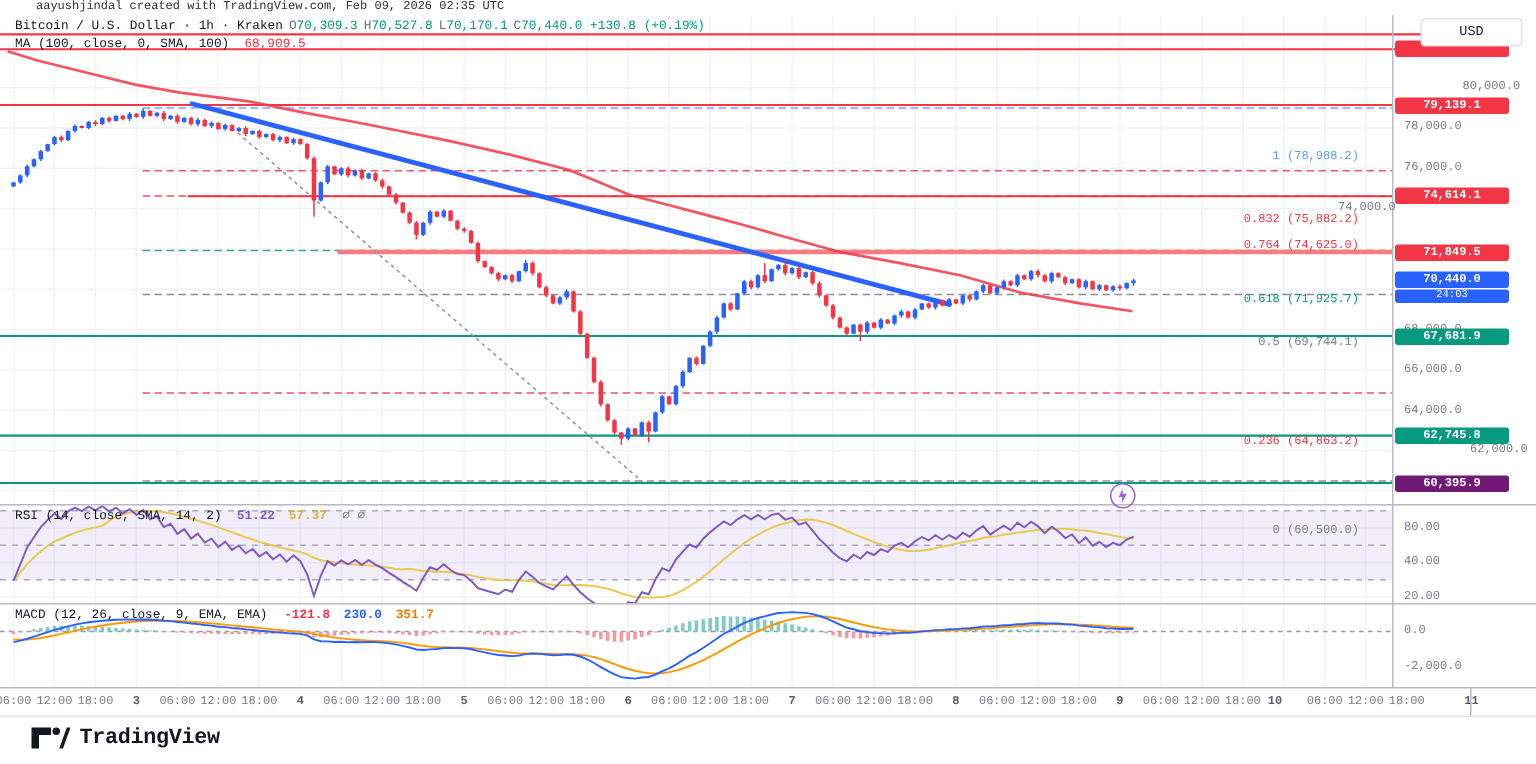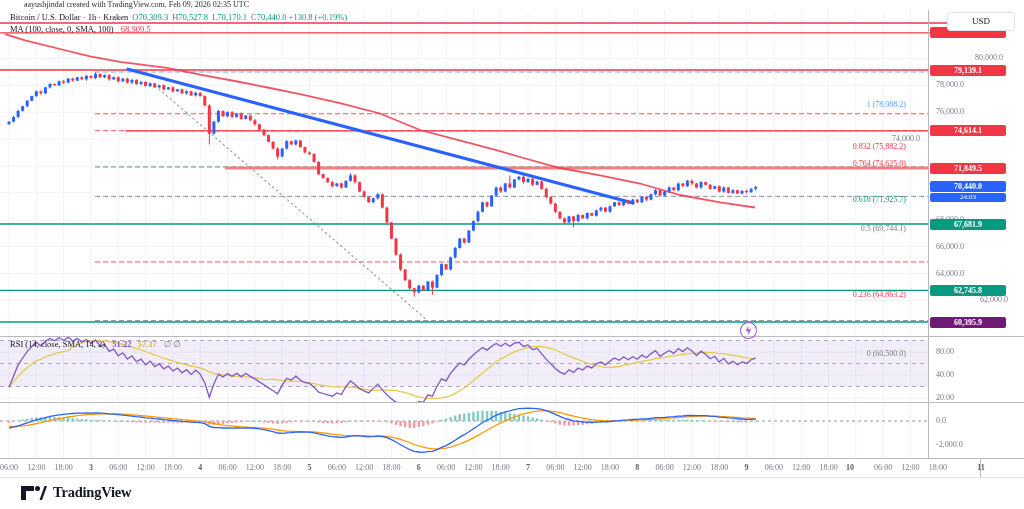--- a/index.html
+++ b/index.html
@@ -1,17 +1,17 @@
 <!DOCTYPE html>
 <html><head>
 <meta charset="utf-8">
 <style>
   html,body{margin:0;padding:0;background:#fff;}
   #app{position:relative;width:1024px;height:509px;background:#fff;overflow:hidden;
-       font-family:Liberation Serif, serif;}
+       font-family:Liberation Mono, monospace;}
   #plot{position:absolute;left:0;top:0;}
   .attribution{position:absolute;left:24px;top:0px;font-size:8px;color:#2a2e39;z-index:8;white-space:nowrap;}
   .legend-row{position:absolute;left:10px;font-size:8.5px;color:#131722;white-space:nowrap;z-index:6;}
   .legend-row .k{color:#6a6d78;margin-left:4px;}
   .legend-row .grn{color:#089981;}
   .legend-row .red{color:#f23645;}
   .legend-row .purp{color:#7e57c2;margin-left:5px;font-weight:bold;}
   .legend-row .yel{color:#d4b041;margin-left:4px;font-weight:bold;}
   .legend-row .blu{color:#2962ff;margin-left:4px;font-weight:bold;}
   .legend-row .org{color:#f57c00;margin-left:4px;font-weight:bold;}
@@ -720,20 +720,26 @@
     <span class="red" style="margin-left:5px">68,909.5</span>
   </div>
 
   <div class="legend-row" style="top:339px">
     <span>RSI (14, close, SMA, 14, 2)</span>
     <span class="purp">51.22</span>
     <span class="yel">57.37</span>
     <span class="gry">∅ ∅</span>
   </div>
 
+  <div class="legend-row" style="top:405px">
+    <span>MACD (12, 26, close, 9, EMA, EMA)</span>
+    <span class="hist-red">-121.8</span>
+    <span class="blu">230.0</span>
+    <span class="org">351.7</span>
+  </div>
 
   <div class="usd-btn">USD</div>
 
   <div class="flash">
     <svg width="7" height="9" viewBox="0 0 7 9">
       <path d="M4.2 0 L0.5 5 H3 L2.2 9 L6.5 3.6 H3.8 Z" fill="#9c5fd4"></path>
     </svg>
   </div>
 
   <div class="logo">

